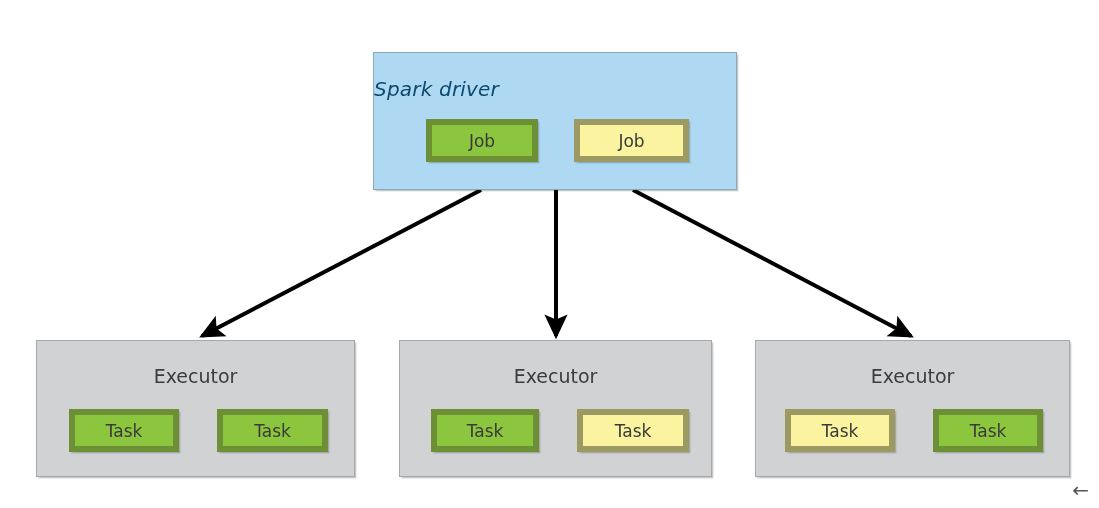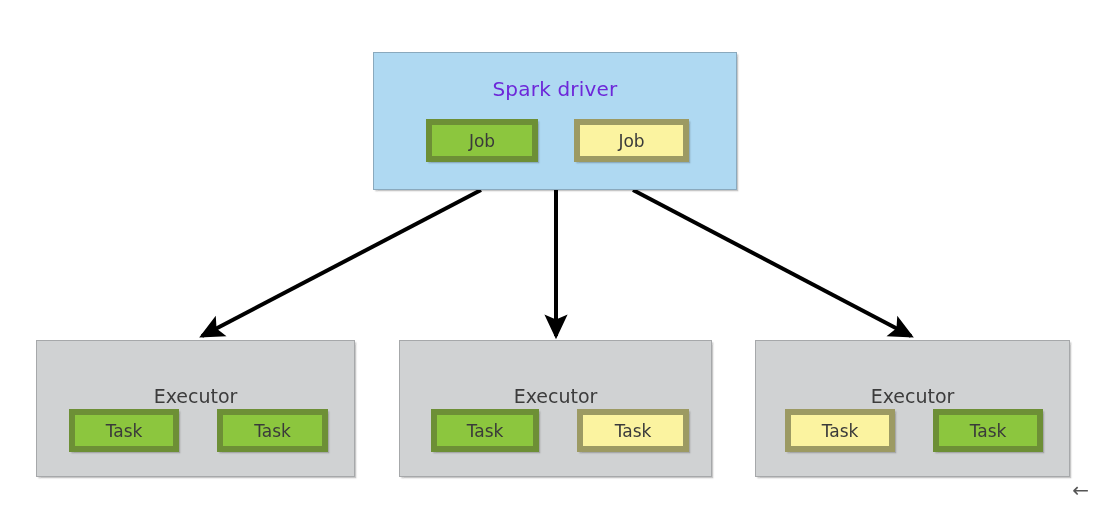--- a/index.html
+++ b/index.html
@@ -29,40 +29,39 @@
   
   .driver {
     background: #AFD9F2;
     border-color: #8aa9bd;
   }
   .driver-title {
     position: absolute;
     top: 24px;
     left: 0;
     width: 100%;
-    text-align: center;
     font-size: 20px;
-    color: #6d28d9;
+    color: #0c4a6e;
     letter-spacing: 0.2px;
+    font-style: italic;
   }
 
   
   .executor {
     background: #D0D2D3;
     border-color: #a6a8aa;
   }
   .executor-title {
     position: absolute;
     top: 24px;
     left: 0;
     width: 100%;
     text-align: center;
     font-size: 19px;
     color: #3c3c3c;
-    margin-top: 20px;
   }
 
   
   .chip {
     position: absolute;
     box-sizing: border-box;
     border: 6px solid #737373;
     display: flex;
     align-items: center;
     justify-content: center;

